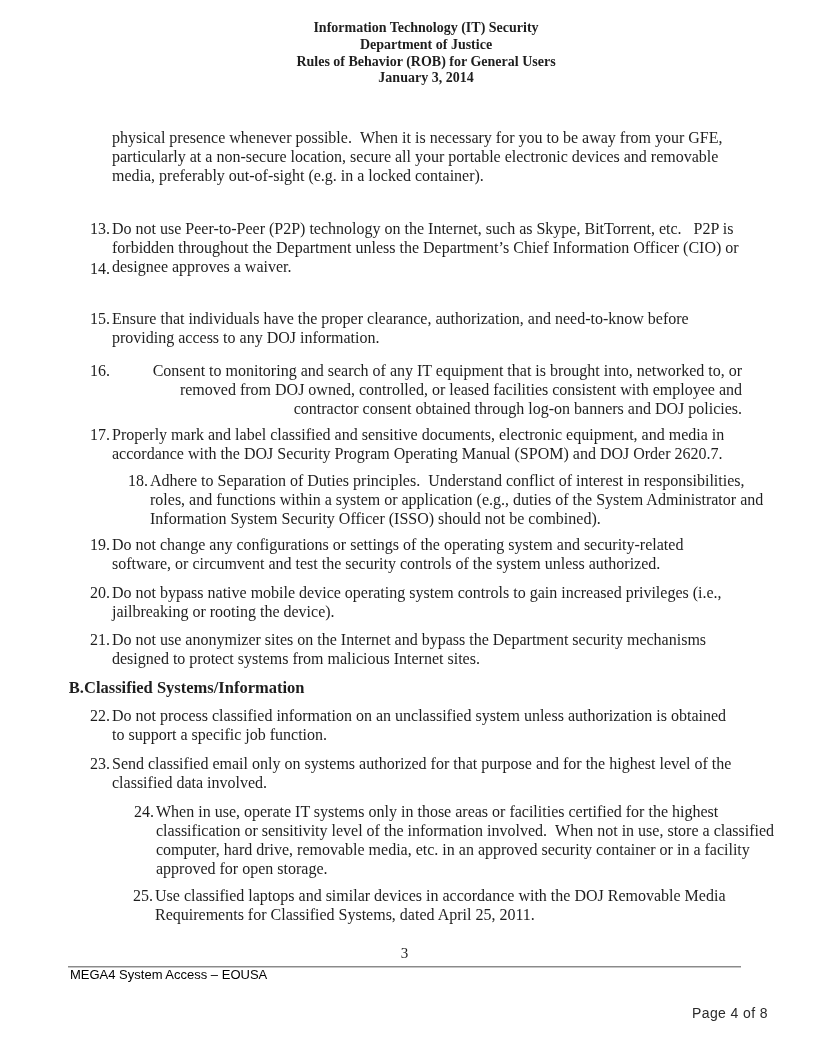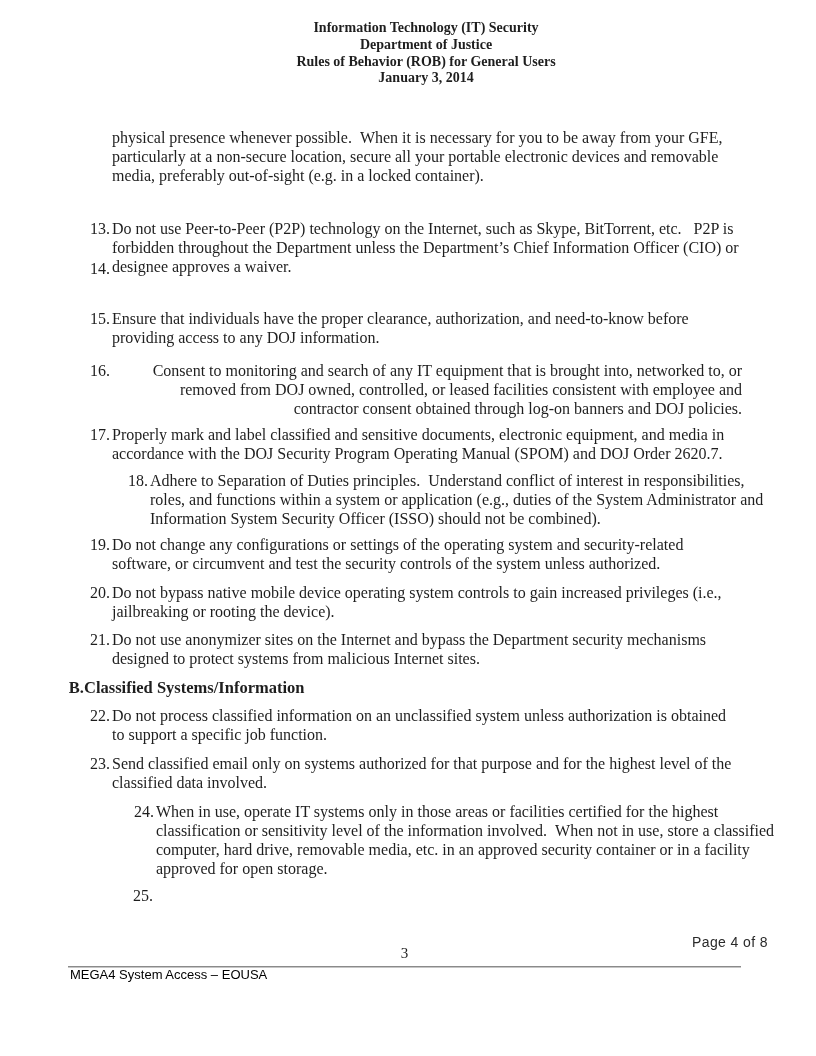--- a/index.html
+++ b/index.html
@@ -86,21 +86,21 @@
   .footer-doc-label {
     position: absolute;
     left: 70px; top: 967px;
     font-family: "Liberation Sans", "DejaVu Sans", sans-serif;
     font-size: 13px;
     line-height: 16px;
     color: #000000;
   }
   .footer-page-label {
     position: absolute;
-    right: 48px; top: 934px;
+    right: 48px; top: 1005px;
     font-family: "Liberation Sans", "DejaVu Sans", sans-serif;
     font-size: 14px;
     line-height: 16px;
     letter-spacing: 0.4px;
     color: #2a2a2a;
   }
 </style>
 </head>
 <body>
 
@@ -162,20 +162,21 @@
   <div class="item i23">
     <span class="num">23.</span>
     <span>Send classified email only on systems authorized for that purpose and for the highest level of the classified data involved.</span>
   </div>
   <div class="item i24">
     <span class="num">24.</span>
     <span>When in use, operate IT systems only in those areas or facilities certified for the highest classification or sensitivity level of the information involved. &nbsp;When not in use, store a classified computer, hard drive, removable media, etc. in an approved security container or in a facility approved for open storage.</span>
   </div>
   <div class="item i25">
     <span class="num">25.</span>
+    <span>Use classified laptops and similar devices in accordance with the DOJ Removable Media Requirements for Classified Systems, dated April 25, 2011.</span>
   </div>
 
   <div class="inner-page-number">3</div>
   <div class="footer-rule"></div>
   <div class="footer-doc-label">MEGA4 System Access – EOUSA</div>
   <div class="footer-page-label">Page 4 of 8</div>
 
 </div>
 
 </body></html>

